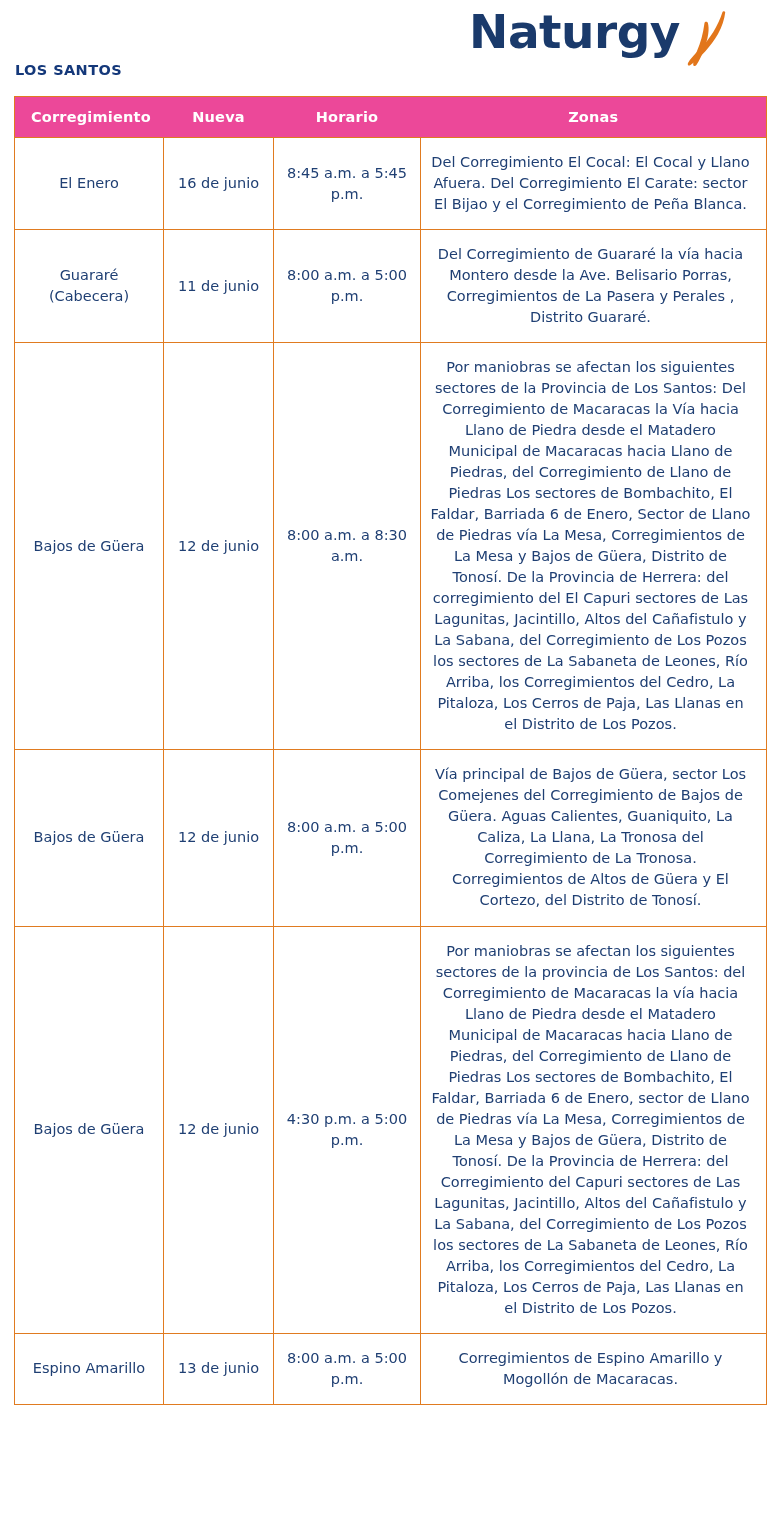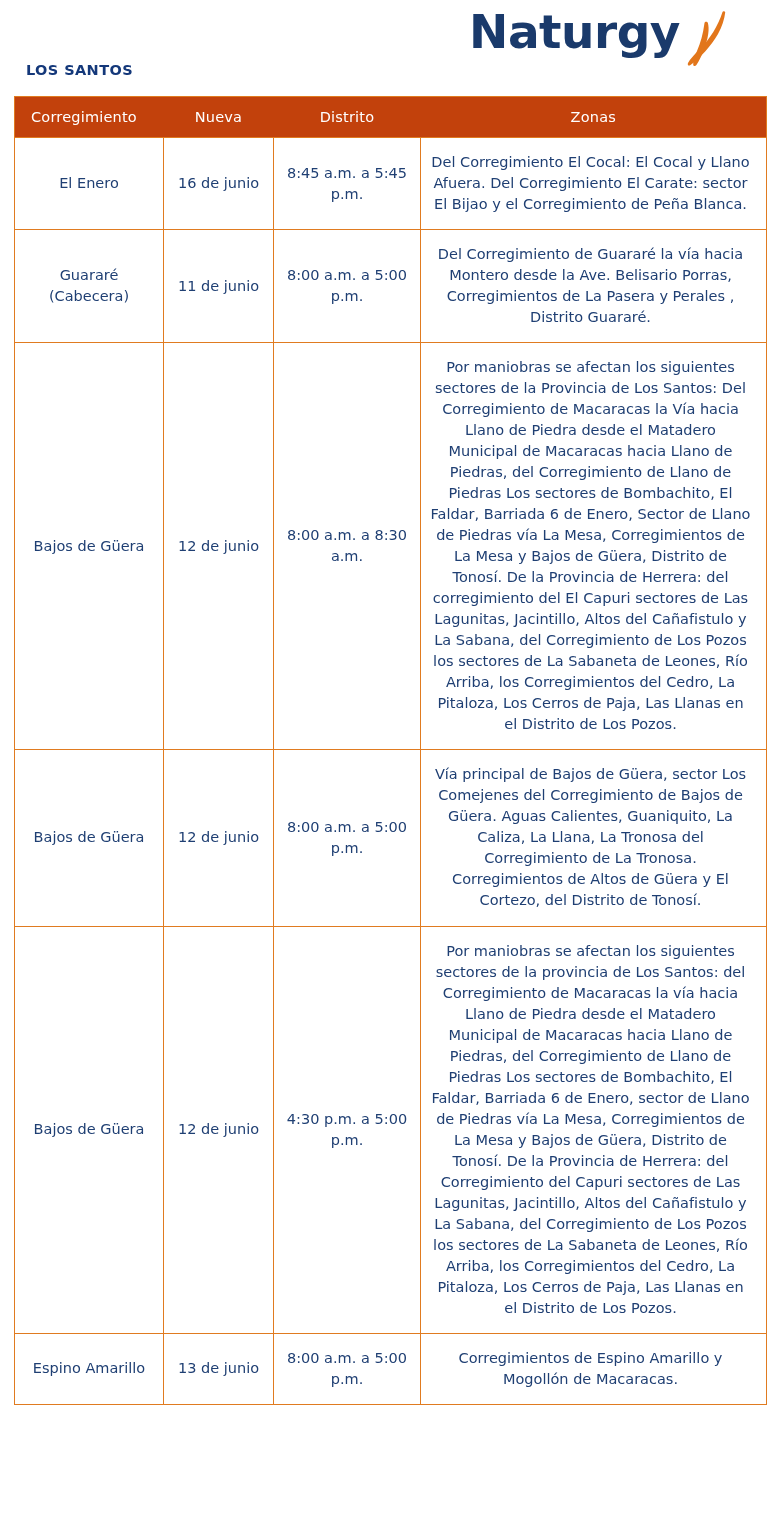--- a/index.html
+++ b/index.html
@@ -48,42 +48,42 @@
   .brand-mark {
     width: 48px;
     height: 58px;
     margin-left: -2px;
     margin-top: 2px;
     display: block;
   }
 
   .region-label {
     position: absolute;
-    left: 12px;
+    left: 1px;
     top: 62px;
     font-size: 14.5px;
     font-weight: bold;
     letter-spacing: 0.4px;
     color: #14387a;
     font-family: "DejaVu Sans", "Liberation Sans", sans-serif;
   }
 
   
   .outage-table {
     width: 752px;
     border-collapse: collapse;
     table-layout: fixed;
     border: 1px solid #e07b20;
   }
 
   .outage-table thead th {
-    background: #c2410c;
+    background: #ec4899;
     color: #ffffff;
     font-size: 14.5px;
-    font-weight: normal;
+    font-weight: bold;
     letter-spacing: 0.2px;
     padding: 12px 4px;
     text-align: center;
     border: none;
     font-family: "DejaVu Sans", "Liberation Sans", sans-serif;
   }
   .outage-table thead th.col-corr { text-align: left; padding-left: 16px; }
   .outage-table thead th.col-fecha { text-align: center; }
   .outage-table thead th.col-horario { text-align: center; }
   .outage-table thead th.col-zonas { text-align: center; }
@@ -130,21 +130,21 @@
     <colgroup>
       <col class="col-corr">
       <col class="col-fecha">
       <col class="col-horario">
       <col class="col-zonas">
     </colgroup>
     <thead>
       <tr>
         <th class="col-corr">Corregimiento</th>
         <th class="col-fecha">Nueva</th>
-        <th class="col-horario">Distrito</th>
+        <th class="col-horario">Horario</th>
         <th class="col-zonas">Zonas</th>
       </tr>
     </thead>
     <tbody id="table-body">
         <tr>
           <td class="cell-corregimiento">El Enero</td>
           <td class="cell-fecha">16 de junio</td>
           <td class="cell-horario">8:45 a.m. a 5:45 p.m.</td>
           <td class="cell-zonas">Del Corregimiento El Cocal: El Cocal y Llano Afuera.  Del Corregimiento El Carate: sector El Bijao y el Corregimiento de Peña Blanca.</td>
         </tr>

